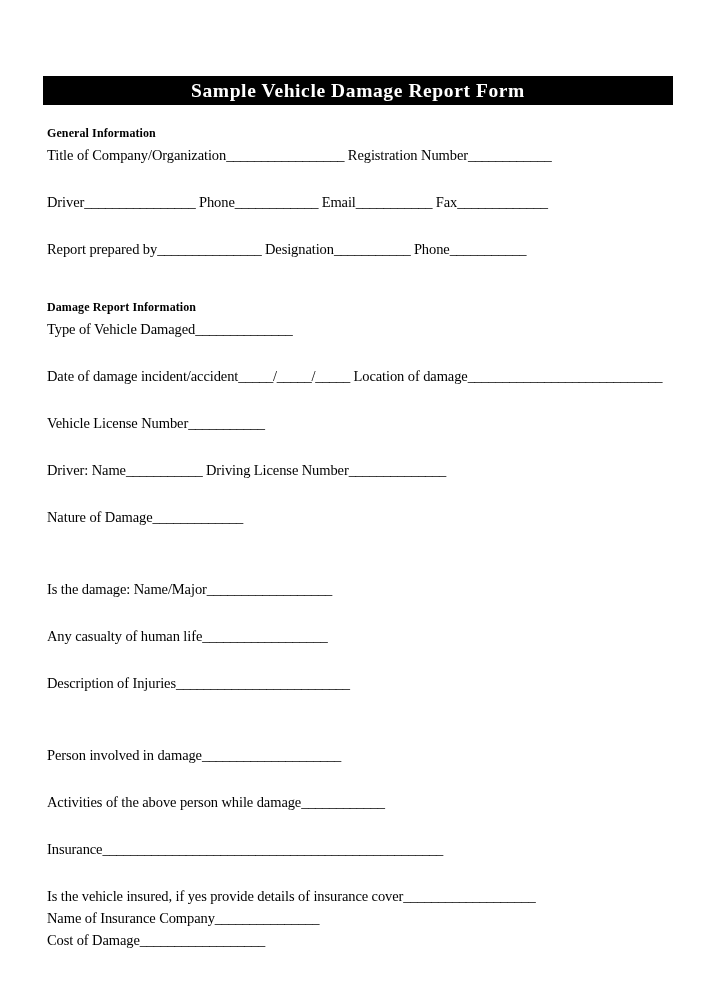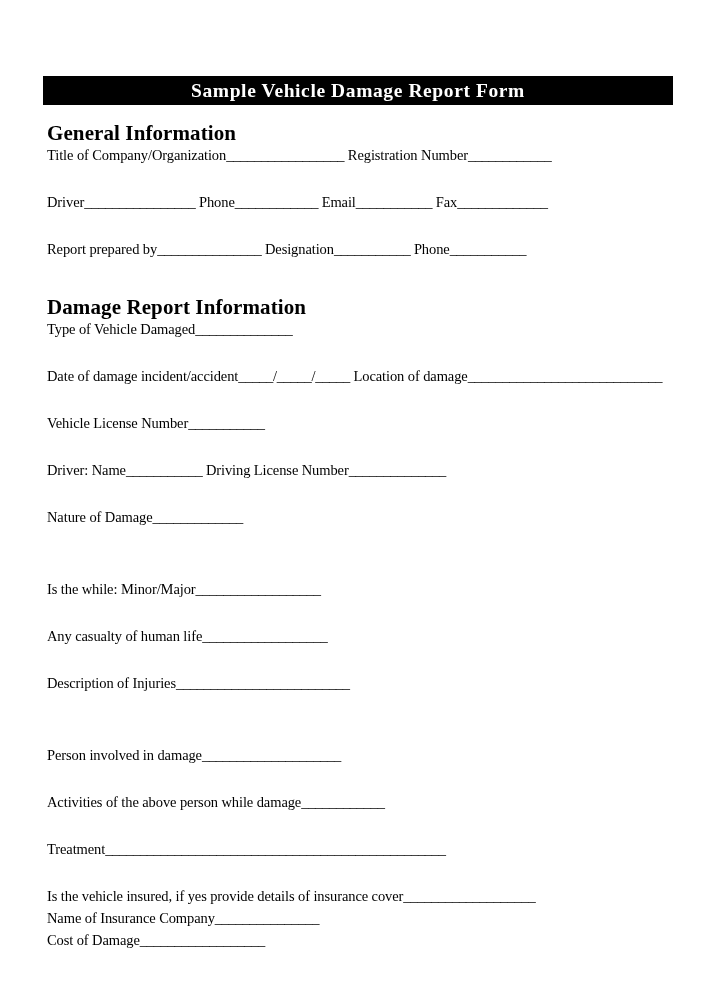--- a/index.html
+++ b/index.html
@@ -48,21 +48,21 @@
   
   .content {
     position: absolute;
     left: 47px;
     top: 80px;
     width: 640px;
   }
 
   .section-heading {
     font-weight: bold;
-    font-size: 21px;
+    font-size: 12px;
     line-height: 22px;
     margin: 0;
     white-space: nowrap;
     letter-spacing: 0.1px;
   }
 
   .field-line {
     font-size: 14.5px;
     line-height: 22px;
     margin: 0;
@@ -141,21 +141,21 @@
     <div class="field-line">
       <span>Nature of Damage</span><span class="rule">_____________</span>
     </div>
 
     <div class="gap-lg"></div>
 
 
     <div class="gap-lg"></div>
 
     <div class="field-line">
-      <span>Is the while: Minor/Major</span><span class="rule">__________________</span>
+      <span>Is the damage: Name/Major</span><span class="rule">__________________</span>
     </div>
 
     <div class="gap-lg"></div>
 
     <div class="field-line">
       <span>Any casualty of human life</span><span class="rule">__________________</span>
     </div>
 
     <div class="gap-lg"></div>
 
@@ -174,21 +174,21 @@
 
     <div class="gap-lg"></div>
 
     <div class="field-line">
       <span>Activities of the above person while damage</span><span class="rule">____________</span>
     </div>
 
     <div class="gap-lg"></div>
 
     <div class="field-line">
-      <span>Treatment</span><span class="rule">_________________________________________________</span>
+      <span>Insurance</span><span class="rule">_________________________________________________</span>
     </div>
 
     <div class="gap-lg"></div>
 
     <div class="field-line">
       <span>Is the vehicle insured, if yes provide details of insurance cover</span><span class="rule">___________________</span>
     </div>
 
     <div class="field-line">
       <span>Name of Insurance Company</span><span class="rule">_______________</span>

